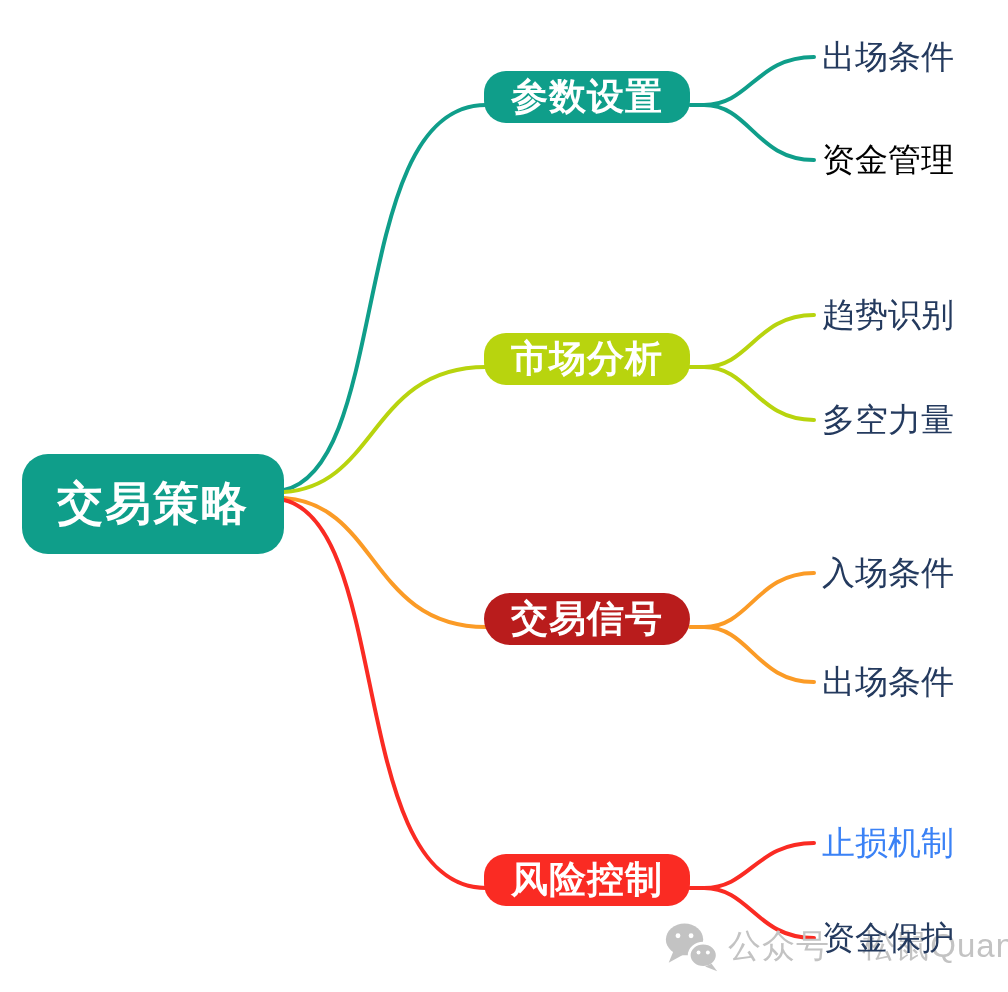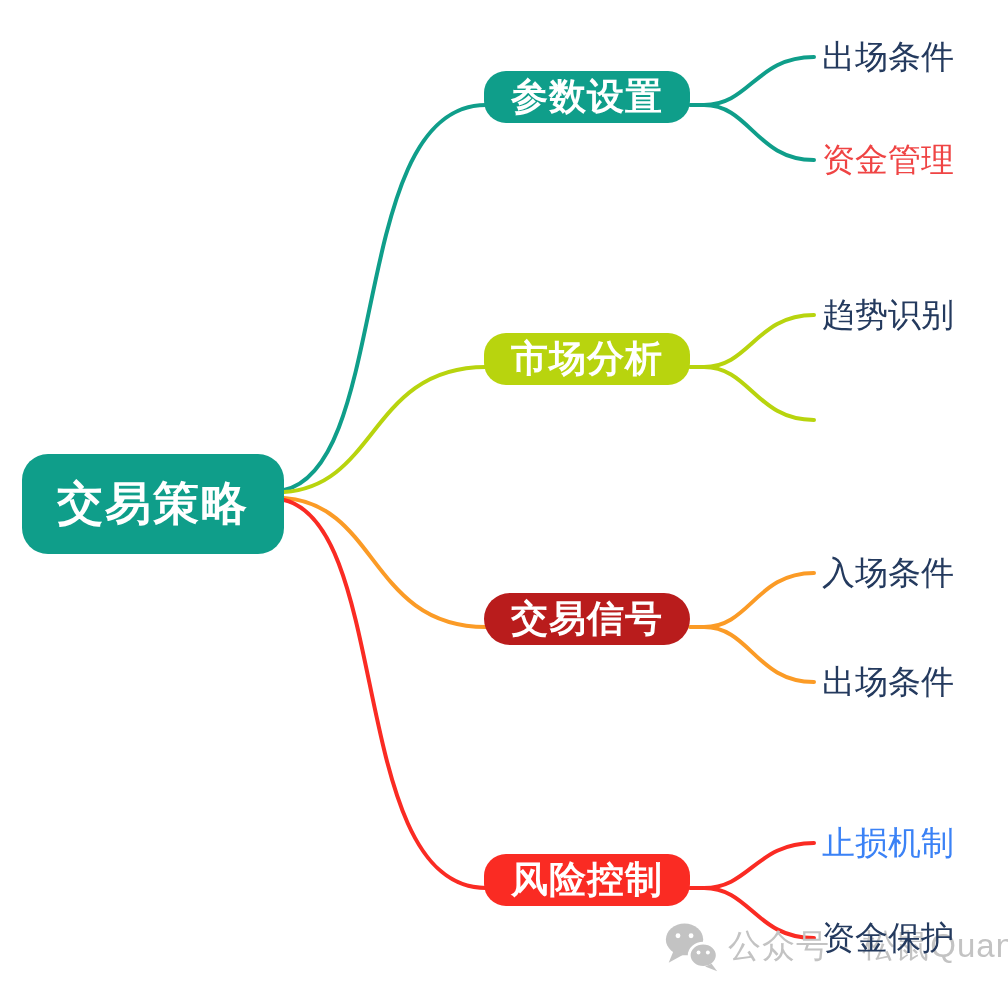--- a/index.html
+++ b/index.html
@@ -91,20 +91,21 @@
     <span style="color: rgb(255, 255, 255);">市场分析</span>
   </div>
   <div class="node branch-node bn-2" style="background-color: #b91c1c; border-radius: 32px;">
     <span style="color: rgb(255, 255, 255);">交易信号</span>
   </div>
   <div class="node branch-node bn-3" style="background-color: rgb(250, 43, 35);">
     <span style="color: rgb(255, 255, 255);">风险控制</span>
   </div>
 
   <div class="leaf lf-0" style="color: rgb(36, 58, 94);">出场条件</div>
-  <div class="leaf lf-1" style="color: #ef4444;">资金管理</div>
+  <div class="leaf lf-1" style="color: #000000;">资金管理</div>
   <div class="leaf lf-2" style="color: rgb(36, 58, 94);">趋势识别</div>
+  <div class="leaf lf-3" style="color: rgb(36, 58, 94);">多空力量</div>
   <div class="leaf lf-4" style="color: rgb(36, 58, 94);">入场条件</div>
   <div class="leaf lf-5" style="color: rgb(36, 58, 94);">出场条件</div>
   <div class="leaf lf-6" style="color: #3b82f6;">止损机制</div>
   <div class="leaf lf-7" style="color: rgb(36, 58, 94);">资金保护</div>
 
 </div>
 
 </body></html>

